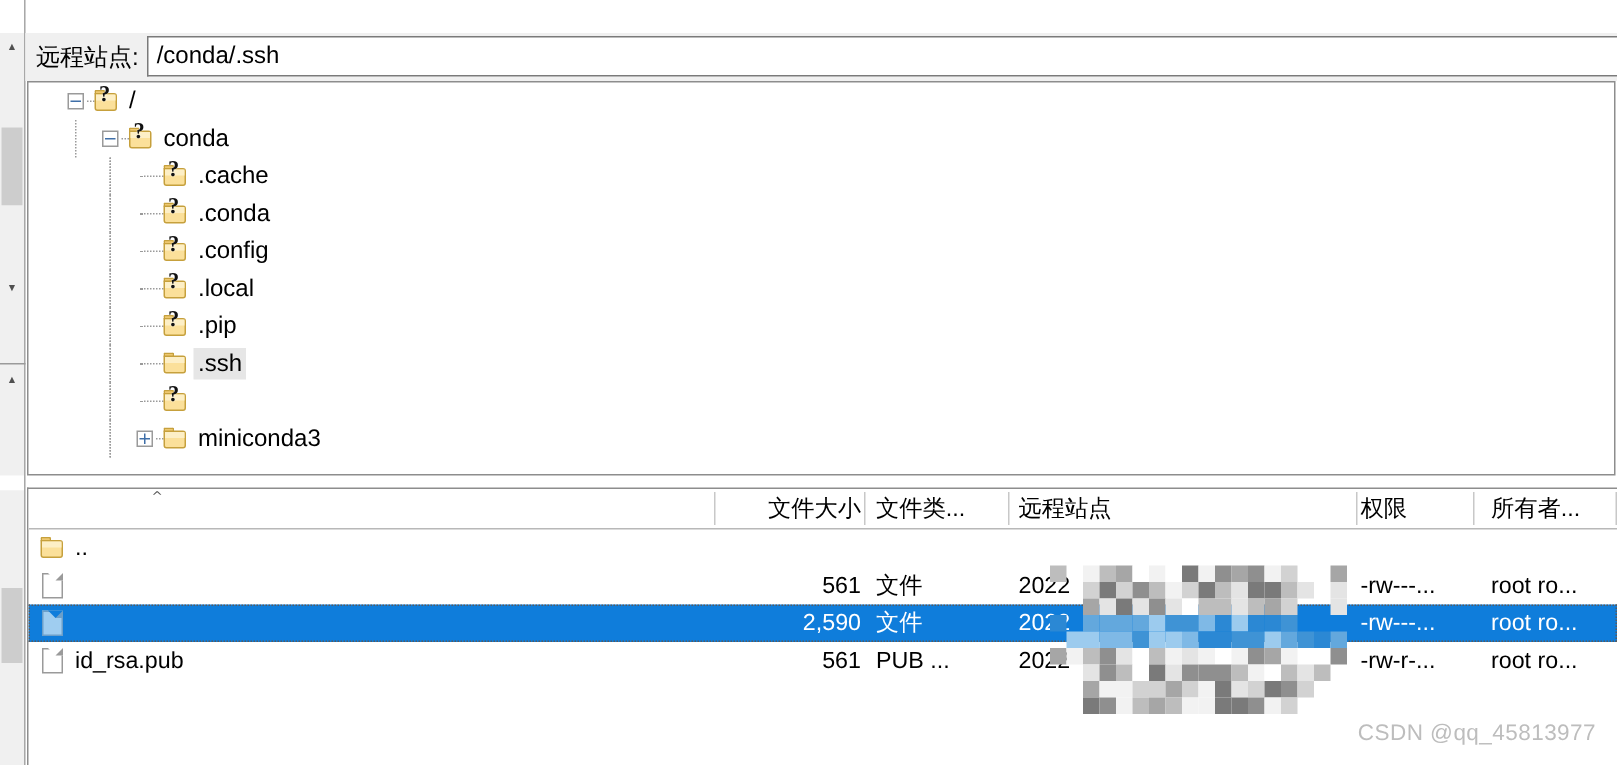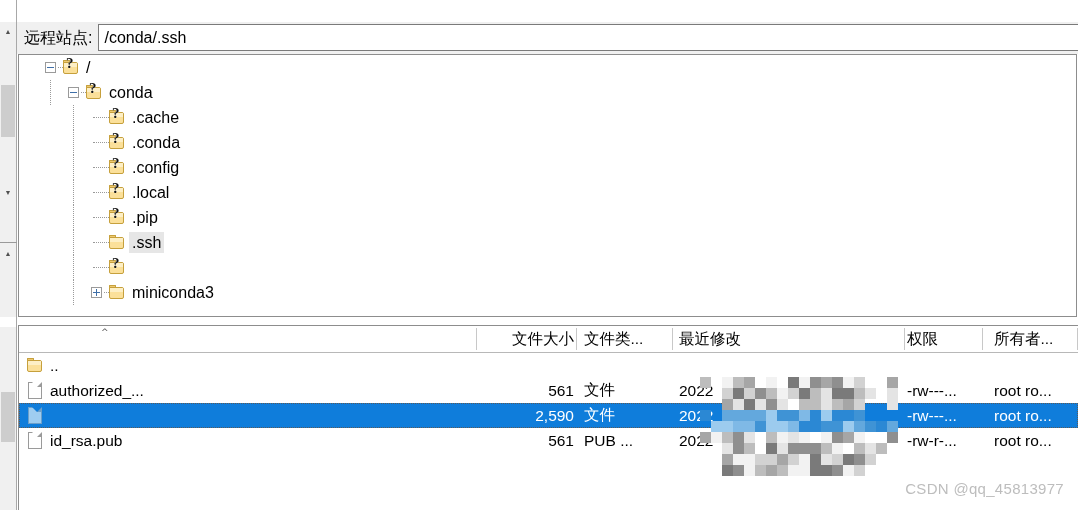--- a/index.html
+++ b/index.html
@@ -482,21 +482,21 @@
 <div id="list-panel">
   <div id="list-header">
       <span class="sortcaret" style="left:82px;">^</span>
       <div class="hcell right" style="left:455px;width:100px;">
         <span>文件大小</span>
       </div>
       <div class="hcell" style="left:565px;width:80px;">
         <span>文件类...</span>
       </div>
       <div class="hcell" style="left:660px;width:225px;">
-        <span>最近修改</span>
+        <span>远程站点</span>
       </div>
       <div class="hcell" style="left:888px;width:78px;">
         <span>权限</span>
       </div>
       <div class="hcell" style="left:975px;width:85px;">
         <span>所有者...</span>
       </div>
       <div class="hdiv" style="left:457px;"></div>
       <div class="hdiv" style="left:557px;"></div>
       <div class="hdiv" style="left:653px;"></div>
@@ -512,21 +512,20 @@
         </span>
         <span class="cell" style="left:31px;width:400px;">..</span>
         <span class="cell right" style="left:455px;width:100px;"></span>
         <span class="cell" style="left:565px;width:80px;"></span>
         <span class="cell" style="left:660px;width:225px;"></span>
         <span class="cell" style="left:888px;width:78px;"></span>
         <span class="cell" style="left:975px;width:85px;"></span>
       </div>
       <div class="lrow">
         <span class="doc" style="left:9px"></span>
-        <span class="cell" style="left:31px;width:400px;">authorized_...</span>
         <span class="cell right" style="left:455px;width:100px;">561</span>
         <span class="cell" style="left:565px;width:80px;">文件</span>
         <span class="cell" style="left:660px;width:225px;">2022</span>
         <span class="cell" style="left:888px;width:78px;">-rw---...</span>
         <span class="cell" style="left:975px;width:85px;">root ro...</span>
       </div>
       <div class="lrow selected">
         <span class="doc blue" style="left:9px"></span>
         <span class="cell right" style="left:455px;width:100px;">2,590</span>
         <span class="cell" style="left:565px;width:80px;">文件</span>

